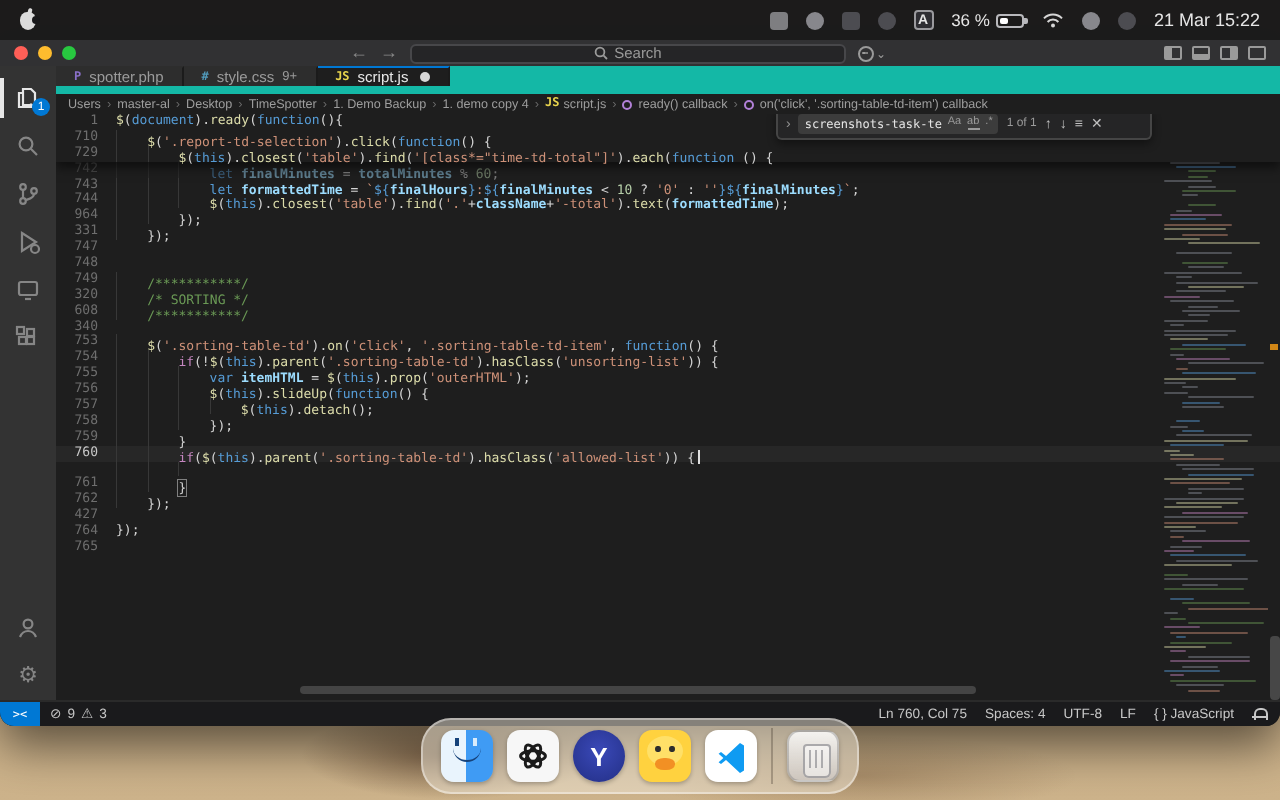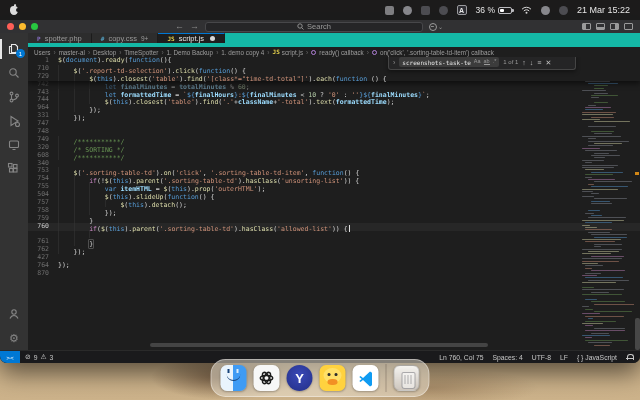--- a/index.html
+++ b/index.html
@@ -209,21 +209,21 @@
       </span>
     </div>
 
     <div class="tabbar" id="tabbar">
         <div class="tab">
           <span class="fico php">P</span>
           <span>spotter.php</span>
         </div>
         <div class="tab">
           <span class="fico css">#</span>
-          <span>copy.css</span>
+          <span>style.css</span>
           <span class="tab-badge">9+</span>
         </div>
         <div class="tab active">
           <span class="fico js">JS</span>
           <span>script.js</span>
           <span class="dirty-dot"></span>
         </div>
       </div>
     <div class="crumbbar" id="crumbbar">
         <span class="crumb" style="display: inline-flex; align-items: center; gap: 2px;">
@@ -335,31 +335,31 @@
           <div class="row"><span class="ln">331</span><span class="code"><span class="g"></span><span class="tk-tx">});</span></span></div>
           <div class="row"><span class="ln">747</span><span class="code"></span></div>
           <div class="row"><span class="ln">748</span><span class="code"></span></div>
           <div class="row"><span class="ln">749</span><span class="code"><span class="g"></span><span class="tk-cm">/***********/</span></span></div>
           <div class="row"><span class="ln">320</span><span class="code"><span class="g"></span><span class="tk-cm">/* SORTING */</span></span></div>
           <div class="row"><span class="ln">608</span><span class="code"><span class="g"></span><span class="tk-cm">/***********/</span></span></div>
           <div class="row"><span class="ln">340</span><span class="code"></span></div>
           <div class="row"><span class="ln">753</span><span class="code"><span class="g"></span><span class="tk-fn">$</span><span class="tk-tx">(</span><span class="tk-st">'.sorting-table-td'</span><span class="tk-tx">).</span><span class="tk-fn">on</span><span class="tk-tx">(</span><span class="tk-st">'click'</span><span class="tk-tx">, </span><span class="tk-st">'.sorting-table-td-item'</span><span class="tk-tx">, </span><span class="tk-kw">function</span><span class="tk-tx">() {</span></span></div>
           <div class="row"><span class="ln">754</span><span class="code"><span class="g"></span><span class="g"></span><span class="tk-ctl">if</span><span class="tk-tx">(!</span><span class="tk-fn">$</span><span class="tk-tx">(</span><span class="tk-kw">this</span><span class="tk-tx">).</span><span class="tk-fn">parent</span><span class="tk-tx">(</span><span class="tk-st">'.sorting-table-td'</span><span class="tk-tx">).</span><span class="tk-fn">hasClass</span><span class="tk-tx">(</span><span class="tk-st">'unsorting-list'</span><span class="tk-tx">)) {</span></span></div>
           <div class="row"><span class="ln">755</span><span class="code"><span class="g"></span><span class="g"></span><span class="g"></span><span class="tk-kw">var</span><span class="tk-tx"> </span><span class="tk-vr">itemHTML</span><span class="tk-tx"> = </span><span class="tk-fn">$</span><span class="tk-tx">(</span><span class="tk-kw">this</span><span class="tk-tx">).</span><span class="tk-fn">prop</span><span class="tk-tx">(</span><span class="tk-st">'outerHTML'</span><span class="tk-tx">);</span></span></div>
-          <div class="row"><span class="ln">504</span><span class="code"><span class="g"></span><span class="g"></span><span class="g"></span><span class="tk-fn">$</span><span class="tk-tx">(</span><span class="tk-kw">this</span><span class="tk-tx">).</span><span class="tk-fn">slideUp</span><span class="tk-tx">(</span><span class="tk-kw">function</span><span class="tk-tx">() {</span></span></div>
+          <div class="row"><span class="ln">756</span><span class="code"><span class="g"></span><span class="g"></span><span class="g"></span><span class="tk-fn">$</span><span class="tk-tx">(</span><span class="tk-kw">this</span><span class="tk-tx">).</span><span class="tk-fn">slideUp</span><span class="tk-tx">(</span><span class="tk-kw">function</span><span class="tk-tx">() {</span></span></div>
           <div class="row"><span class="ln">757</span><span class="code"><span class="g"></span><span class="g"></span><span class="g"></span><span class="g"></span><span class="tk-fn">$</span><span class="tk-tx">(</span><span class="tk-kw">this</span><span class="tk-tx">).</span><span class="tk-fn">detach</span><span class="tk-tx">();</span></span></div>
           <div class="row"><span class="ln">758</span><span class="code"><span class="g"></span><span class="g"></span><span class="g"></span><span class="tk-tx">});</span></span></div>
           <div class="row"><span class="ln">759</span><span class="code"><span class="g"></span><span class="g"></span><span class="tk-tx">}</span></span></div>
           <div class="row cur"><span class="ln">760</span><span class="code"><span class="g"></span><span class="g"></span><span class="tk-ctl">if</span><span class="tk-tx">(</span><span class="tk-fn">$</span><span class="tk-tx">(</span><span class="tk-kw">this</span><span class="tk-tx">).</span><span class="tk-fn">parent</span><span class="tk-tx">(</span><span class="tk-st">'.sorting-table-td'</span><span class="tk-tx">).</span><span class="tk-fn">hasClass</span><span class="tk-tx">(</span><span class="tk-st">'allowed-list'</span><span class="tk-tx">)) {</span><span class="cursor"></span></span></div>
           <div class="row ghost"><span class="ln"></span><span class="code"><span class="g"></span><span class="g"></span><span class="g"></span></span></div>
           <div class="row"><span class="ln">761</span><span class="code"><span class="g"></span><span class="g"></span><span class="tk-bm">}</span></span></div>
           <div class="row"><span class="ln">762</span><span class="code"><span class="g"></span><span class="tk-tx">});</span></span></div>
           <div class="row"><span class="ln">427</span><span class="code"></span></div>
           <div class="row"><span class="ln">764</span><span class="code"><span class="tk-tx">});</span></span></div>
-          <div class="row"><span class="ln">870</span><span class="code"></span></div>
+          <div class="row"><span class="ln">765</span><span class="code"></span></div>
         </div>
 
       <div class="findwidget">
         <span class="find-chev">›</span>
         <span class="find-input">
           <span class="q">screenshots-task-text</span>
           <span class="find-opt">Aa</span>
           <span class="find-opt word">ab</span>
           <span class="find-opt">.*</span>
         </span>

